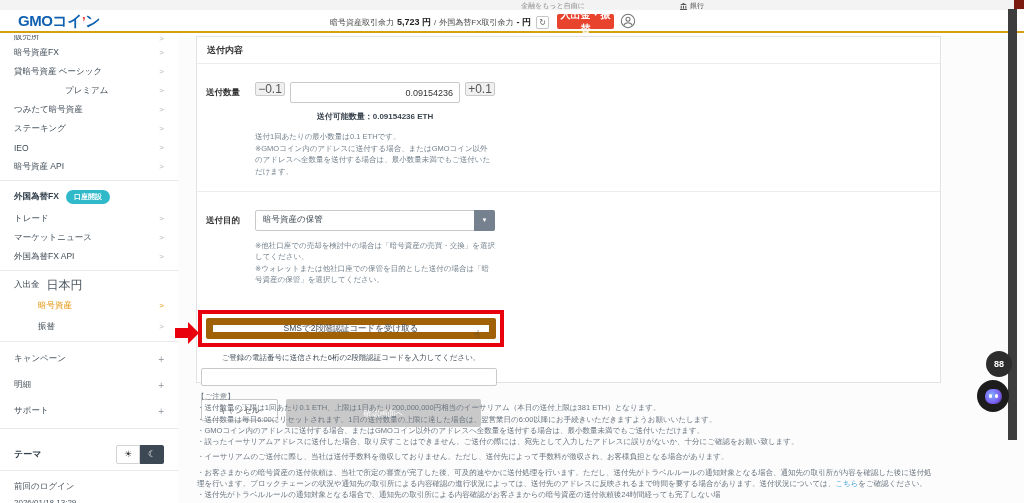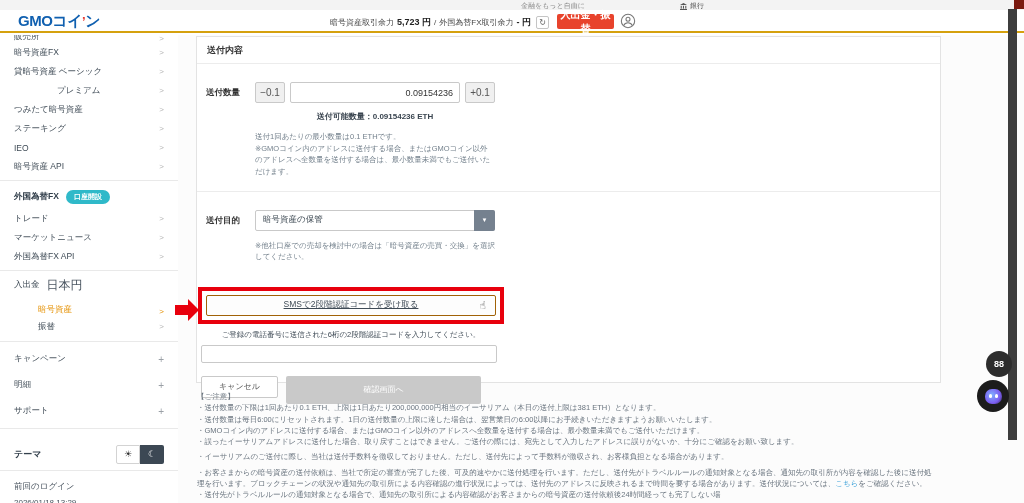--- a/index.html
+++ b/index.html
@@ -19,60 +19,60 @@
   .balances { position:absolute; left:330px; top:6px; font-size:8px; color:#444; display:flex; align-items:center; gap:3px; white-space:nowrap; }
   .balances b { font-size:9px; color:#222; }
   .refresh-box { width:13px; height:13px; border:1px solid #c5c5c5; border-radius:2px; color:#666; font-size:8px; display:flex; align-items:center; justify-content:center; margin-left:2px; background:#fff; cursor:pointer; }
   .deposit-btn { position:absolute; left:557px; top:4px; width:57px; height:15px; background:#e8432c; color:#fff; font-size:10px; font-weight:bold; border:none; border-radius:2px; display:flex; align-items:center; justify-content:center; cursor:pointer; }
   .person { position:absolute; left:620px; top:3px; }
 
   
   .sidebar { position:absolute; left:0; top:35px; width:178px; height:468px; background:#fff; padding-top:0; }
   .side-row { display:flex; align-items:center; height:19px; padding:0 14px 0 14px; font-size:8.5px; color:#3f4b56; cursor:pointer; }
   .side-row .chev { margin-left:auto; color:#b5b5b5; font-size:8px; }
-  .side-row.indent { padding-left:57px; }
+  .side-row.indent { padding-left:57px;margin-left:8px; }
   .side-row.clipped { height:8px; overflow:hidden; align-items:flex-end; color:#3f4b56; }
   .side-div { border-top:1px solid #e9e9e9; margin:4px 0; }
   .fx-row { display:flex; align-items:center; height:24px; padding:0 14px; font-size:8.5px; font-weight:bold; color:#323f4b; cursor:pointer; }
   .badge-pill { margin-left:7px; background:#2fb9c9; color:#fff; font-size:7px; font-weight:bold; padding:2px 8px; border-radius:9px; }
   .dep-row { display:flex; align-items:center; height:20px; padding:0 14px; font-size:8.5px; color:#323f4b; }
   .dep-row .sub { margin-left:7px; font-size:12px; color:#4a5560; }
   .side-row.child { padding-left:38px; height:21px; }
-  .side-row.child.active, .side-row.child.active .chev { color:#e59000;align-items:flex-end; }
+  .side-row.child.active, .side-row.child.active .chev { color:#e59000; }
   .exp-row { display:flex; align-items:center; height:26px; padding:0 14px; font-size:8.5px; color:#3f4b56; cursor:pointer; }
   .exp-row .plus { margin-left:auto; color:#9aa0a6; font-size:10px; }
   .theme-row { display:flex; align-items:center; height:24px; padding:0 14px; margin-top:13px; font-size:9px; font-weight:bold; color:#323f4b; }
   .theme-toggle { margin-left:auto; display:flex; cursor:pointer; }
   .theme-tile { width:24px; height:19px; display:flex; align-items:center; justify-content:center; font-size:9px; }
   .theme-tile.light { background:#fff; border:1px solid #d3d3d3; border-radius:2px 0 0 2px; color:#333; }
   .theme-tile.dark { background:#3c4854; border-radius:0 2px 2px 0; color:#fff; }
   .login-label { padding:6px 14px 0; font-size:8.5px; color:#4a5560; }
   .login-date { padding:5px 14px 0; font-size:8px; color:#4a5560; }
 
   
   .content-bg { position:absolute; left:178px; top:35px; width:846px; height:468px; background:#fcfcfc; }
   .card { position:absolute; left:196px; top:36px; width:745px; height:347px; background:#fff; border:1px solid #e3e3e3; }
   .card-title { padding:7px 10px 6px; font-size:9px; font-weight:bold; color:#333; border-bottom:1px solid #ececec; }
   .row { display:flex; padding:18px 0 0 9px; }
   .row-label { width:40px; font-size:8.5px; font-weight:bold; color:#333; padding-top:5px; flex:none; }
   .row-content { width:240px; margin-left:9px; }
   .qty { display:flex; gap:5px; }
-  .qty-btn { width:30px; height:21px; background:#f0f0f0; border:1px solid #c9c9c9; border-radius:2px; font-size:10px; color:#555; display:flex; align-items:center; justify-content:center; cursor:pointer; flex:none; }
+  .qty-btn { width:30px; height:14px; background:#f0f0f0; border:1px solid #c9c9c9; border-radius:2px; font-size:12px; color:#555; display:flex; align-items:center; justify-content:center; cursor:pointer; flex:none; }
   .qty-input { flex:1; height:21px; border:1px solid #c9c9c9; border-radius:2px; text-align:right; font-size:9px; color:#333; padding-right:6px; font-family:"Liberation Sans","DejaVu Sans",sans-serif; }
   .available { margin-top:8px; text-align:center; font-size:8px; font-weight:bold; color:#3a4550; }
   .small-note { margin-top:9px; font-size:7.5px; color:#73808c; line-height:1.55; }
   .card-divider { border-top:1px solid #ececec; margin-top:13px; }
   .select { position:relative; width:240px; height:21px; border:1px solid #c9c9c9; border-radius:2px; display:flex; align-items:center; padding-left:7px; font-size:8.5px; color:#3a4650; background:#fff; cursor:pointer; }
   .select-caret { position:absolute; right:-1px; top:-1px; width:21px; height:21px; background:#75818f; border-radius:0 2px 2px 0; color:#fff; font-size:6px; display:flex; align-items:center; justify-content:center; }
   .sms-col { position:relative; margin:24px 0 0 1px; width:306px; }
   .red-frame { position:relative; border:4px solid #e8000d; padding:4px; background:#fff; }
   .annot-arrow { position:absolute; left:-27px; top:8px; width:24px; height:22px; }
   .annot-arrow .shaft { position:absolute; left:0; top:6px; width:13px; height:10px; background:#e8000d; }
   .annot-arrow .head { position:absolute; left:13px; top:0; width:0; height:0; border-top:11px solid transparent; border-bottom:11px solid transparent; border-left:11px solid #e8000d; }
-  .sms-btn { position:relative; width:100%; height:21px; background:#fdfdfd; border:1px solid #a16207; border-radius:2px; font-size:8.5px; color:#3f4b56; display:flex; align-items:center; justify-content:center; cursor:pointer;text-decoration:underline; }
+  .sms-btn { position:relative; width:100%; height:21px; background:#fdfdfd; border:7px solid #a16207; border-radius:2px; font-size:8.5px; color:#3f4b56; display:flex; align-items:center; justify-content:center; cursor:pointer; }
   .hand-icon { position:absolute; right:9px; top:3px; font-size:11px; color:#444; }
   .sms-instruction { margin-top:6px; width:306px; text-align:center; font-size:7.5px; color:#3f4b56; }
   .code-input { display:block; margin:5px 0 0 3px; width:296px; height:18px; border:1px solid #c9c9c9; border-radius:2px; font-size:9px; padding:0 5px; font-family:"Liberation Sans","DejaVu Sans",sans-serif; }
   .actions { display:flex; gap:8px; margin:13px 0 0 3px; }
   .btn-cancel { width:77px; height:22px; background:#fff; border:1px solid #c9c9c9; border-radius:2px; font-size:8px; color:#555; cursor:pointer; }
   .btn-confirm { width:195px; height:28px; background:#c9c9c9; border:none; border-radius:2px; font-size:8px; color:#fff; cursor:default; }
 
   
   .notes { position:absolute; left:197px; top:391px; width:740px; font-size:7.5px; color:#68737e; line-height:1.5; }
   .notes p { margin:0; }
@@ -245,21 +245,21 @@
 
     <div class="row">
       <div class="row-label">送付目的</div>
       <div class="row-content">
         <div class="select">
           <span>暗号資産の保管</span>
           <span class="select-caret">
               <span>▼</span>
             </span>
         </div>
-        <div class="small-note"><span>※他社口座での売却を検討中の場合は「暗号資産の売買・交換」を選択してください。</span><br></div>
+        <div class="small-note"><span>※他社口座での売却を検討中の場合は「暗号資産の売買・交換」を選択してください。</span><br><span>※ウォレットまたは他社口座での保管を目的とした送付の場合は「暗号資産の保管」を選択してください。</span></div>
       </div>
     </div>
 
     <div class="sms-col">
       <div class="red-frame">
         <div class="annot-arrow">
             <span class="shaft"></span>
             <span class="head"></span>
           </div>
         <div class="sms-btn">

